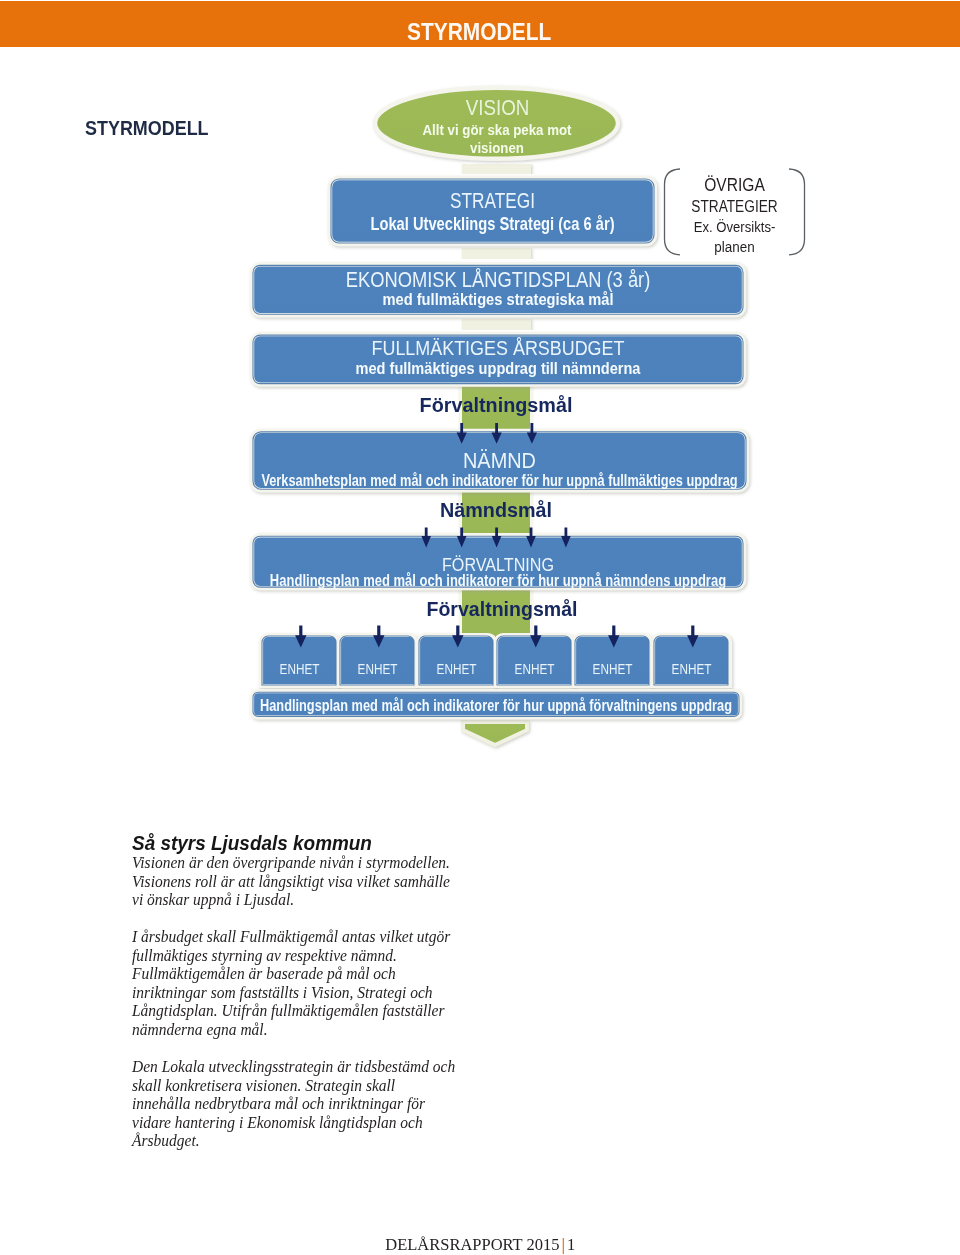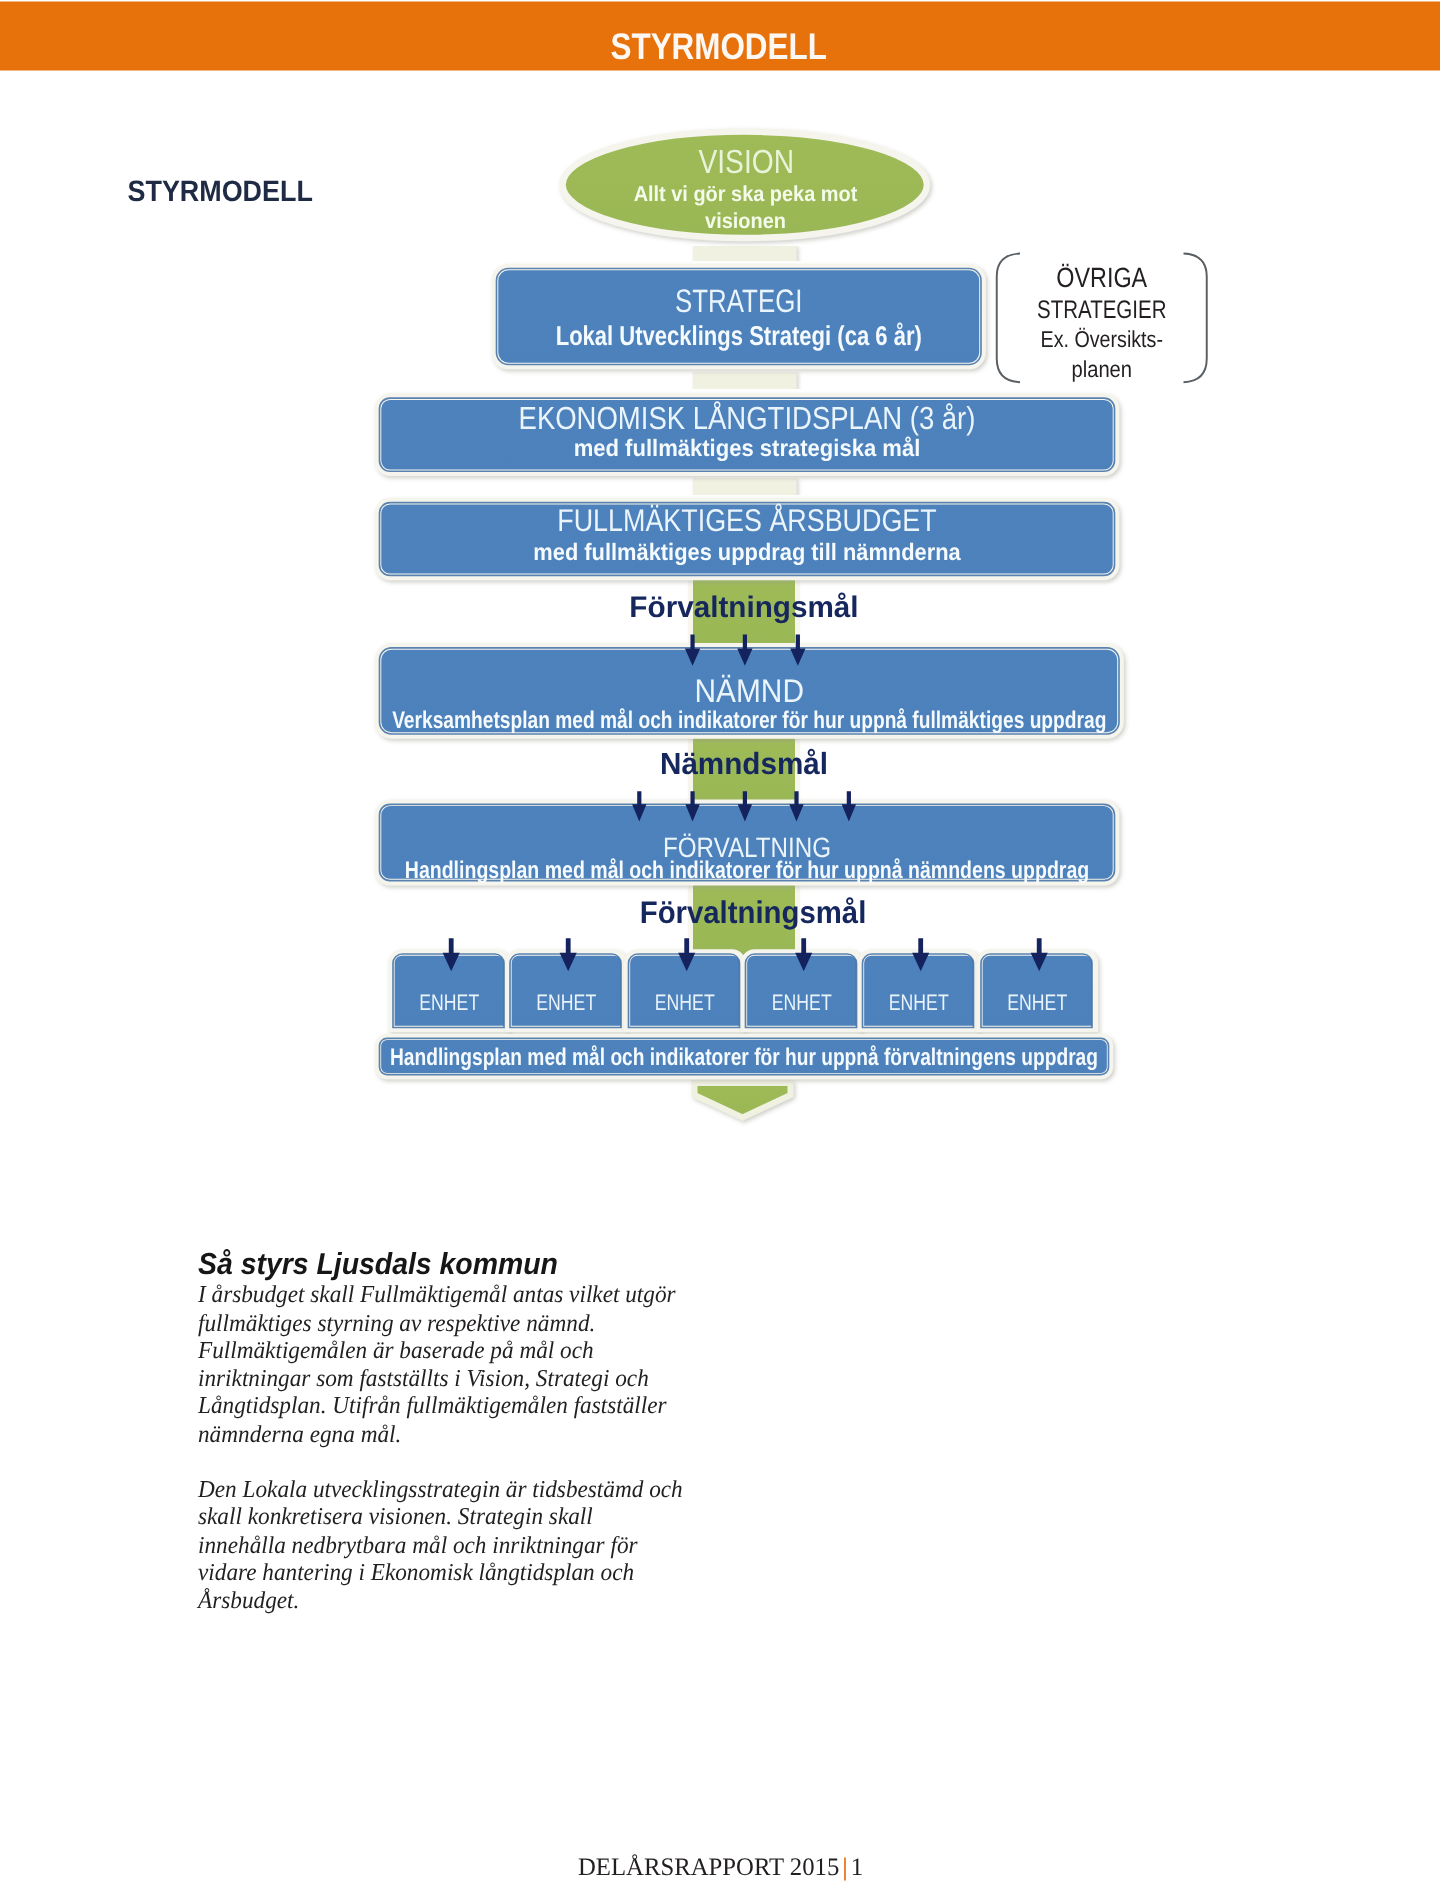--- a/index.html
+++ b/index.html
@@ -205,20 +205,25 @@
   <div class="dlabel enhet e3">ENHET</div>
   <div class="dlabel enhet e4">ENHET</div>
   <div class="dlabel enhet e5">ENHET</div>
   <div class="dlabel enhet e6">ENHET</div>
   <div class="dlabel unitbar">Handlingsplan med mål och indikatorer för hur uppnå förvaltningens uppdrag</div>
   </div>
 
   <div class="body-text">
     <h2>Så styrs Ljusdals kommun</h2>
     <p>
+      <span class="ln">Visionen är den övergripande nivån i styrmodellen.</span>
+      <span class="ln">Visionens roll är att långsiktigt visa vilket samhälle</span>
+      <span class="ln">vi önskar uppnå i Ljusdal.</span>
+    </p>
+    <p>
       <span class="ln">I årsbudget skall Fullmäktigemål antas vilket utgör</span>
       <span class="ln">fullmäktiges styrning av respektive nämnd.</span>
       <span class="ln">Fullmäktigemålen är baserade på mål och</span>
       <span class="ln">inriktningar som fastställts i Vision, Strategi och</span>
       <span class="ln">Långtidsplan. Utifrån fullmäktigemålen fastställer</span>
       <span class="ln">nämnderna egna mål.</span>
     </p>
     <p>
       <span class="ln">Den Lokala utvecklingsstrategin är tidsbestämd och</span>
       <span class="ln">skall konkretisera visionen. Strategin skall</span>

